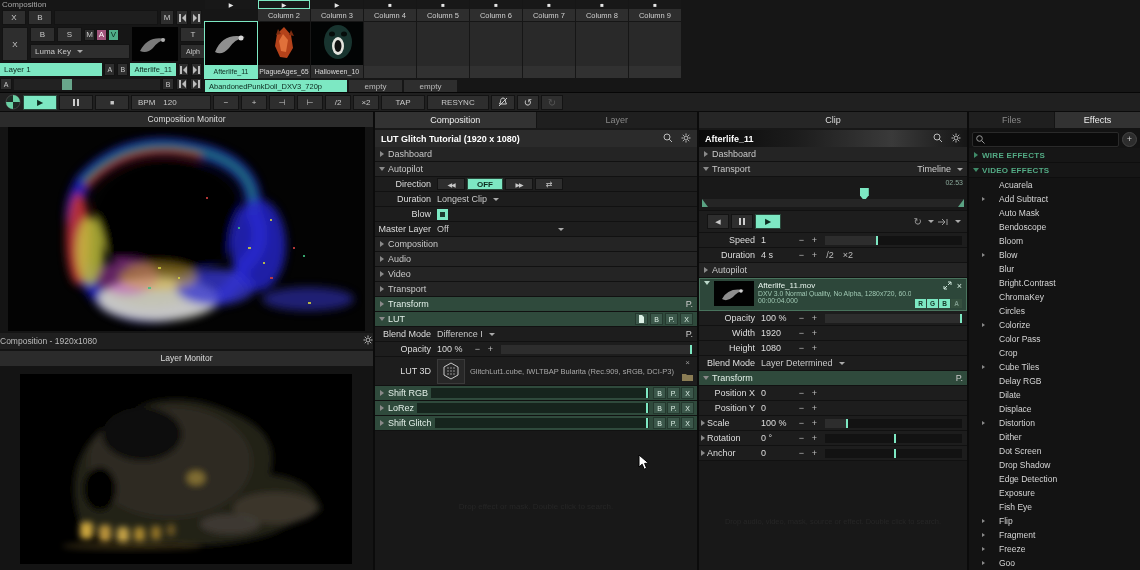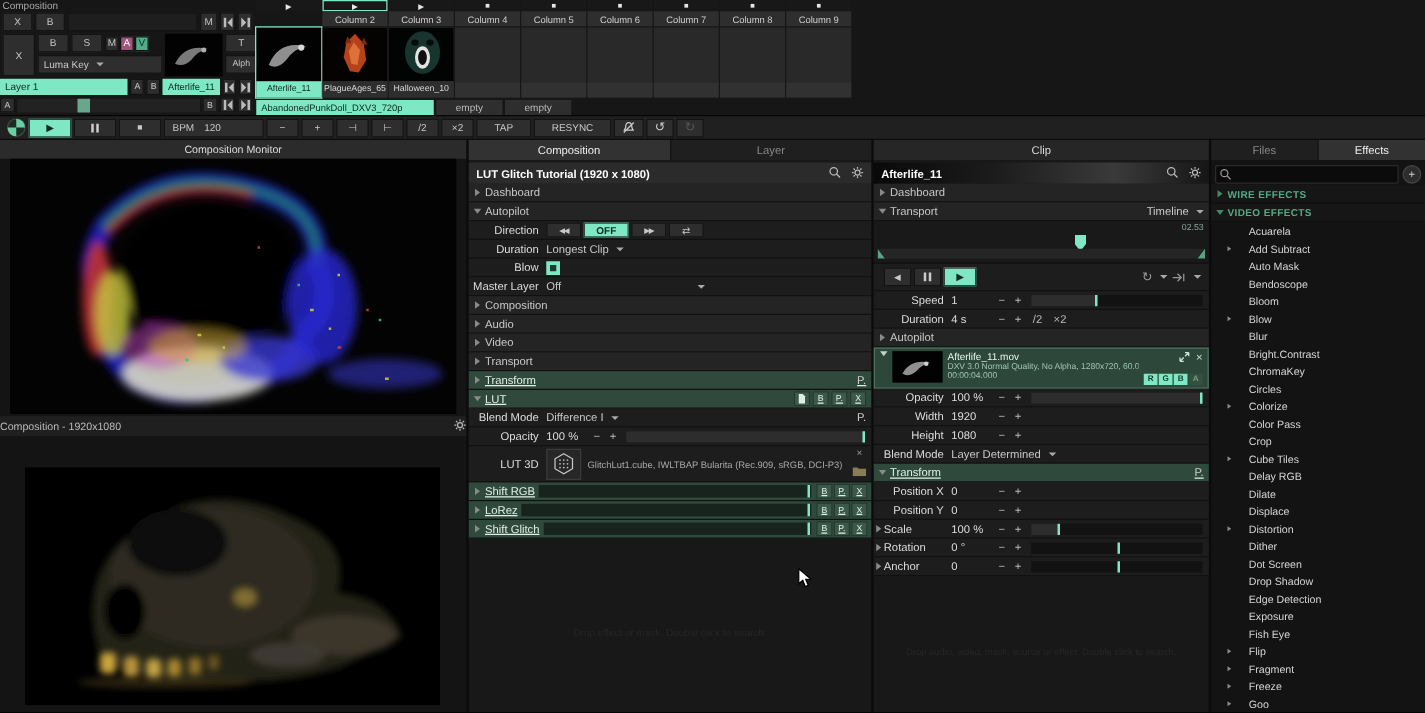--- a/index.html
+++ b/index.html
@@ -60,21 +60,21 @@
   .layermon{position:absolute;left:20px;top:262px;width:332px;height:190px;background:#000;}
   
   .panel{position:absolute;top:112px;background:#181818;}
   .tabs{height:16px;display:flex;background:#141414;gap:1px;}
   .tab{flex:1;display:flex;align-items:center;justify-content:center;background:#1f1f1f;color:#888;font-size:9px;}
   .tab.act{background:#323232;color:#eee;}
   .ptitle{height:17px;background:#2b2b2b;display:flex;align-items:center;padding:0 6px;color:#fff;font-weight:bold;font-size:9px;margin-top:2px;}
   .ptitle .sp{flex:1;}
   .prow{height:14px;display:flex;align-items:center;background:#1d1d1d;border-bottom:1px solid #111;font-size:9px;}
   .sec{background:#242424;}
-  .sec-teal{background:#2f4a3c;color:#e2efe8;text-decoration:underline;}
+  .sec-teal{background:#2f4a3c;color:#e2efe8;}
   .arrowbox{width:13px;display:flex;justify-content:center;flex-shrink:0;}
   .tri-r{width:0;height:0;border-left:4px solid #8a8a8a;border-top:3px solid transparent;border-bottom:3px solid transparent;}
   .tri-d{width:0;height:0;border-top:4px solid #8a8a8a;border-left:3px solid transparent;border-right:3px solid transparent;}
   .caret{width:0;height:0;border-top:3px solid #aaa;border-left:3px solid transparent;border-right:3px solid transparent;margin-left:6px;}
   .plabel{width:56px;text-align:right;margin-right:6px;color:#ddd;flex-shrink:0;}
   .pval{min-width:34px;color:#ddd;}
   .pm{width:13px;height:11px;display:flex;align-items:center;justify-content:center;color:#bbb;}
   .slider{position:relative;flex:1;height:9px;background:#121212;margin:0 5px 0 4px;}
   .fill{position:absolute;left:0;top:0;bottom:0;background:#2d2d2d;}
   .tick{position:absolute;top:0;bottom:0;width:2px;background:#7de8c3;}
@@ -417,20 +417,21 @@
           </g>
       </svg>
     </div>
     <div class="statusbar">
       <span>Composition - 1920x1080</span>
       <span style="margin-left:auto"><svg width="10" height="10">
             <circle cx="5" cy="5" r="2" fill="none" stroke="#bbb"></circle>
             <path d="M5 .5V2M5 8v1.5M.5 5H2M8 5h1.5M1.8 1.8l1.1 1.1M7.1 7.1l1.1 1.1M8.2 1.8 7.1 2.9M2.9 7.1 1.8 8.2" stroke="#bbb"></path>
           </svg></span>
     </div>
+    <div class="monhead lmonhead">Layer Monitor</div>
     <div class="layermon">
       <svg width="332" height="190" viewBox="0 0 332 190">
         <rect width="332" height="190" fill="#000"></rect>
         <defs>
             <filter id="gb2" x="-30%" y="-30%" width="160%" height="160%">
               <feGaussianBlur stdDeviation="3"></feGaussianBlur>
             </filter>
           </defs>
         <g filter="url(#gb2)">
           <path d="M60 150 Q38 82 95 45 Q150 8 215 40 Q262 60 250 100 Q292 104 302 136 L252 160 Q200 176 150 170 Q95 176 60 150Z" fill="#232019"></path>

